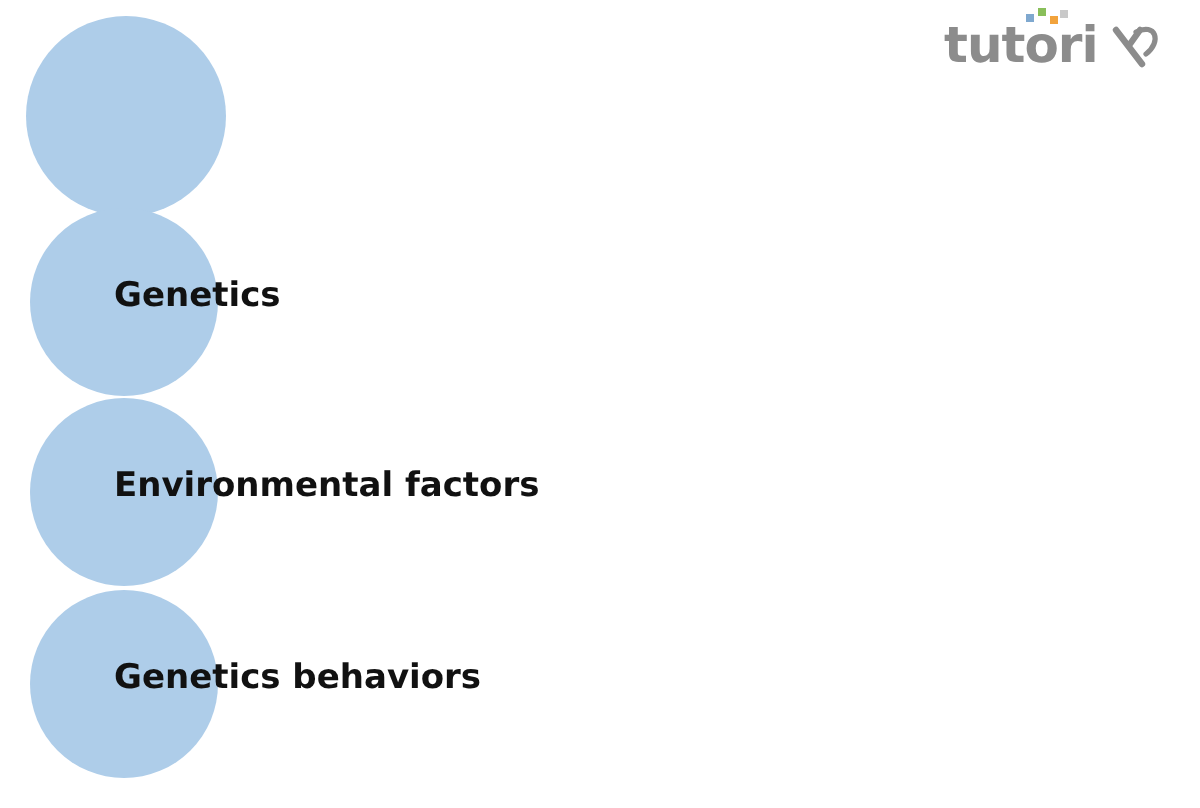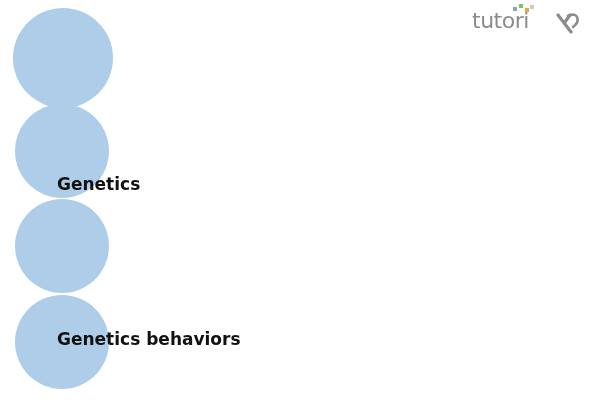--- a/index.html
+++ b/index.html
@@ -27,22 +27,22 @@
     right: 18px;
     width: 110px;
     height: 36px;
     display: block;
   }
   .logo-wordmark {
     position: absolute;
     left: 0;
     top: 6px;
     font-family: "DejaVu Sans", sans-serif;
-    font-weight: normal;
-    font-size: 22px;
+    font-weight: bold;
+    font-size: 25px;
     letter-spacing: -0.5px;
     color: #8c8c8c;
     line-height: 1;
     white-space: nowrap;
   }
   .logo-x-swoosh {
     position: absolute;
     left: 84px;
     top: 4px;
     width: 26px;
@@ -79,21 +79,21 @@
     color: #111111;
     white-space: nowrap;
     line-height: 1;
   }
 
   
   .bubble-1 { left: 13px; top: 8px;   width: 100px; height: 100px; }
   .label-1  { left: 57px; top: 45px;  }
 
   .bubble-2 { left: 15px; top: 104px; width: 94px;  height: 94px; }
-  .label-2  { left: 57px; top: 140px; margin-top: 36px; }
+  .label-2  { left: 57px; top: 140px; }
 
   .bubble-3 { left: 15px; top: 199px; width: 94px;  height: 94px; }
   .label-3  { left: 57px; top: 235px; }
 
   .bubble-4 { left: 15px; top: 295px; width: 94px;  height: 94px; }
   .label-4  { left: 57px; top: 331px; }
 </style>
 </head>
 <body>
 
@@ -113,17 +113,18 @@
       <path d="M12 8 C22 3, 25 13, 17 19" stroke="#8c8c8c" stroke-width="2.6" fill="none" stroke-linecap="round"></path>
     </svg>
   </div>
 
   <div class="bubble bubble-1"></div>
 
   <div class="bubble bubble-2"></div>
   <div class="bubble-label label-2">Genetics</div>
 
   <div class="bubble bubble-3"></div>
+  <div class="bubble-label label-3">Environmental factors</div>
 
   <div class="bubble bubble-4"></div>
   <div class="bubble-label label-4">Genetics behaviors</div>
 
 </div>
 
 </body></html>

